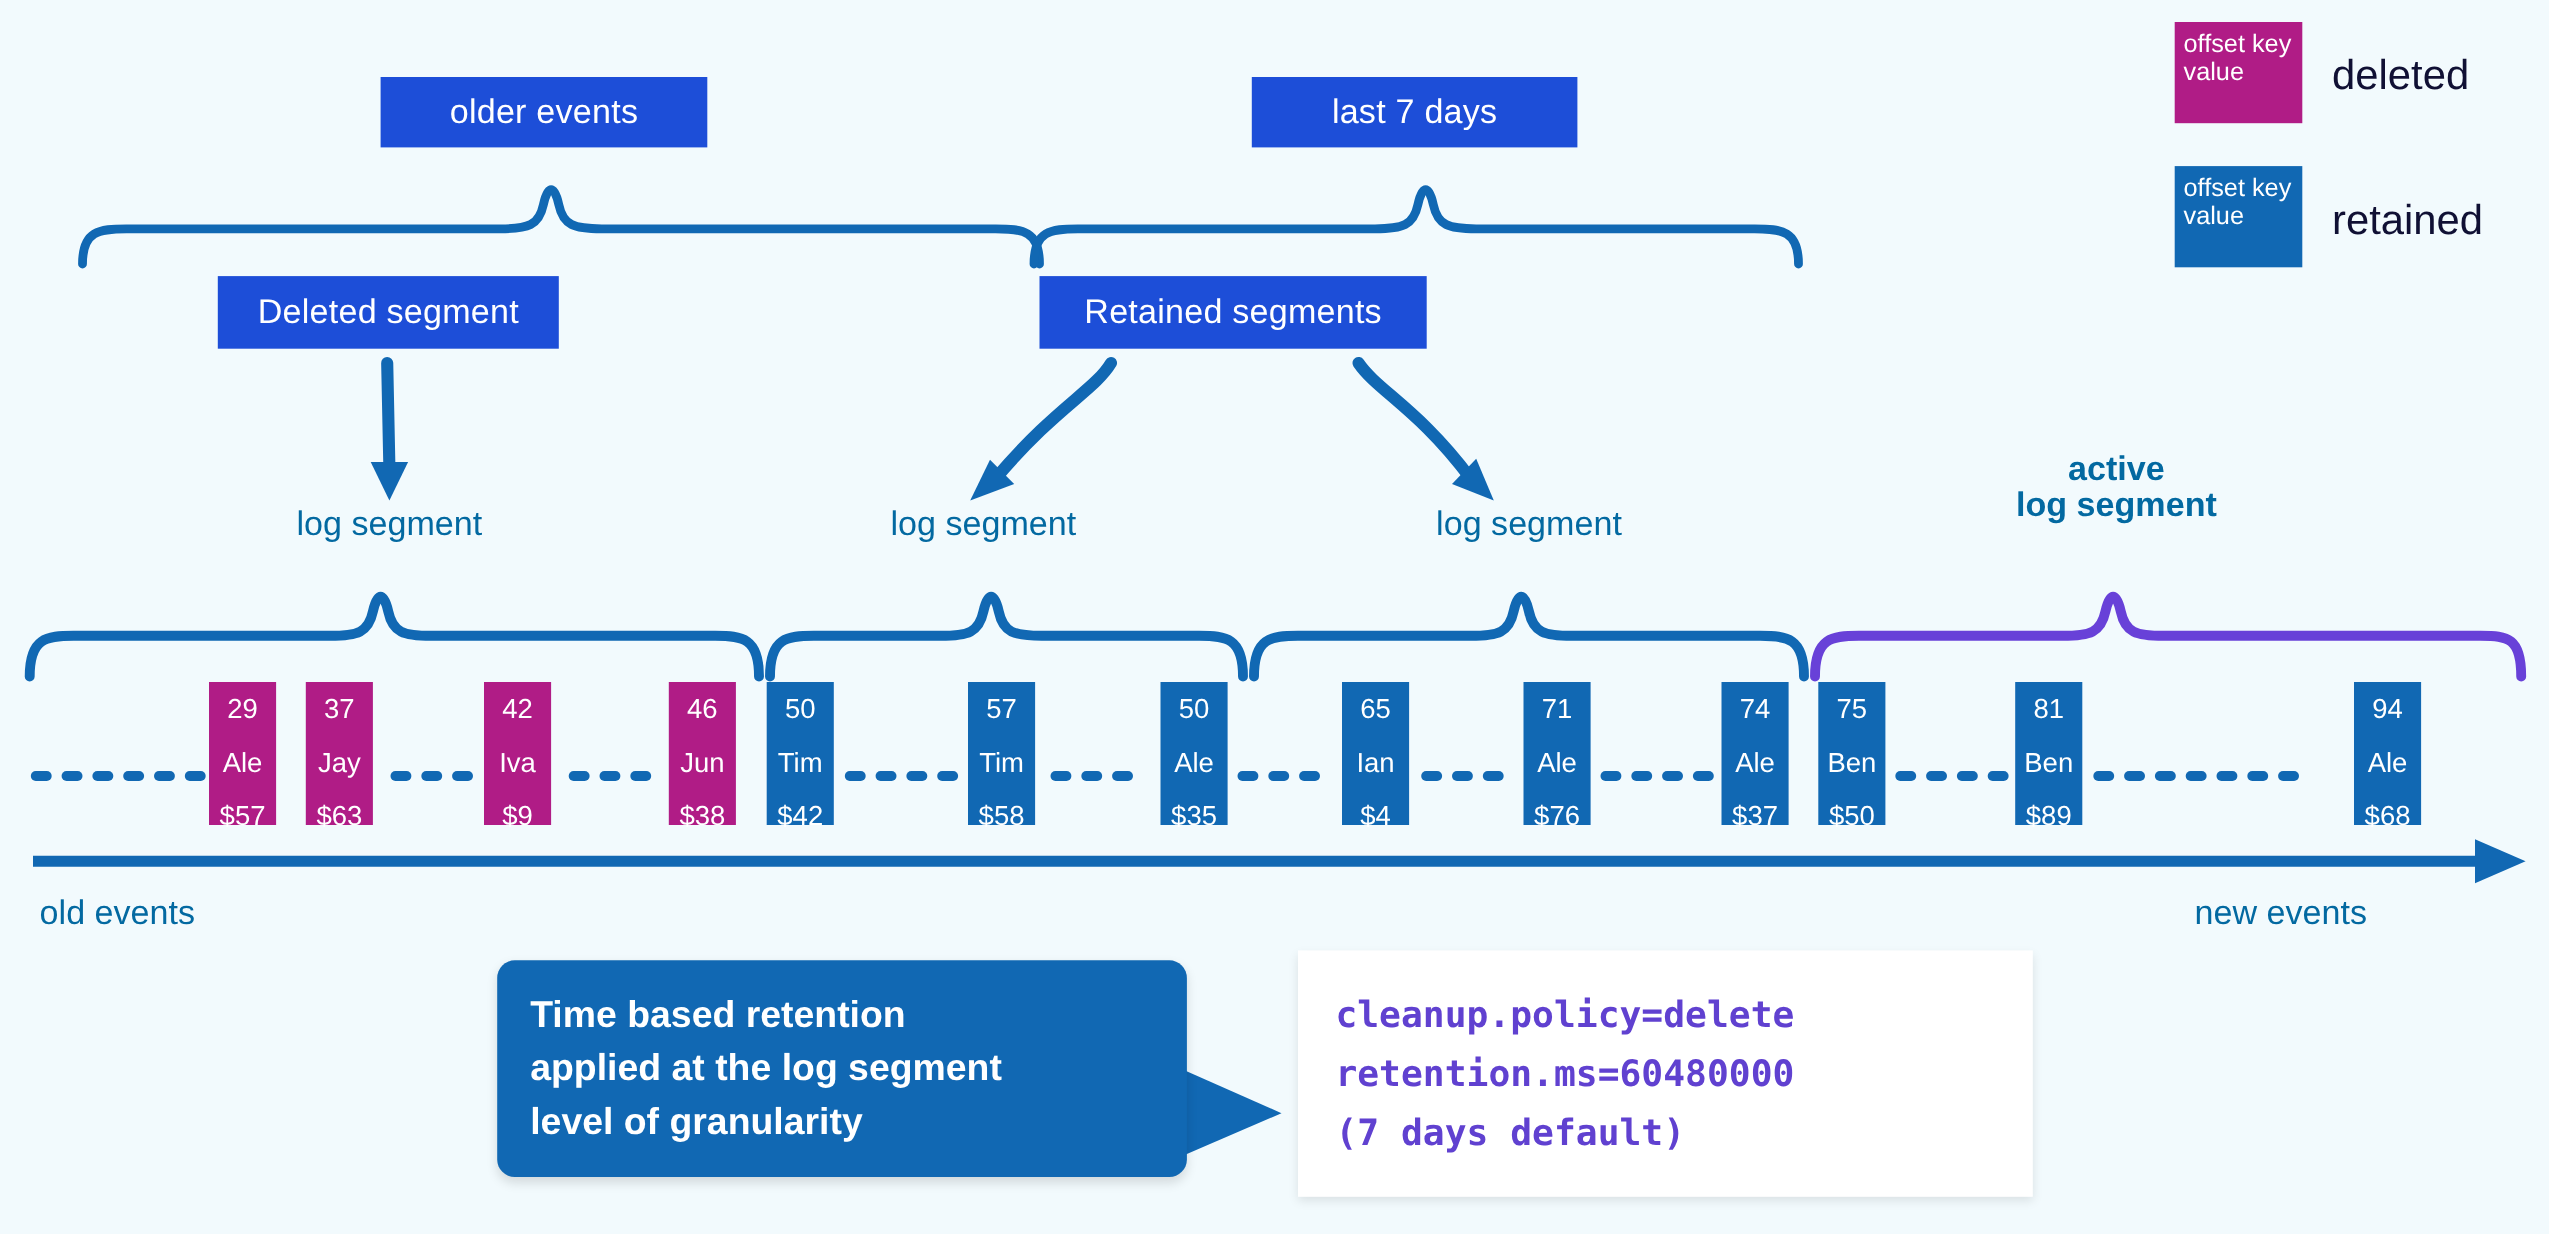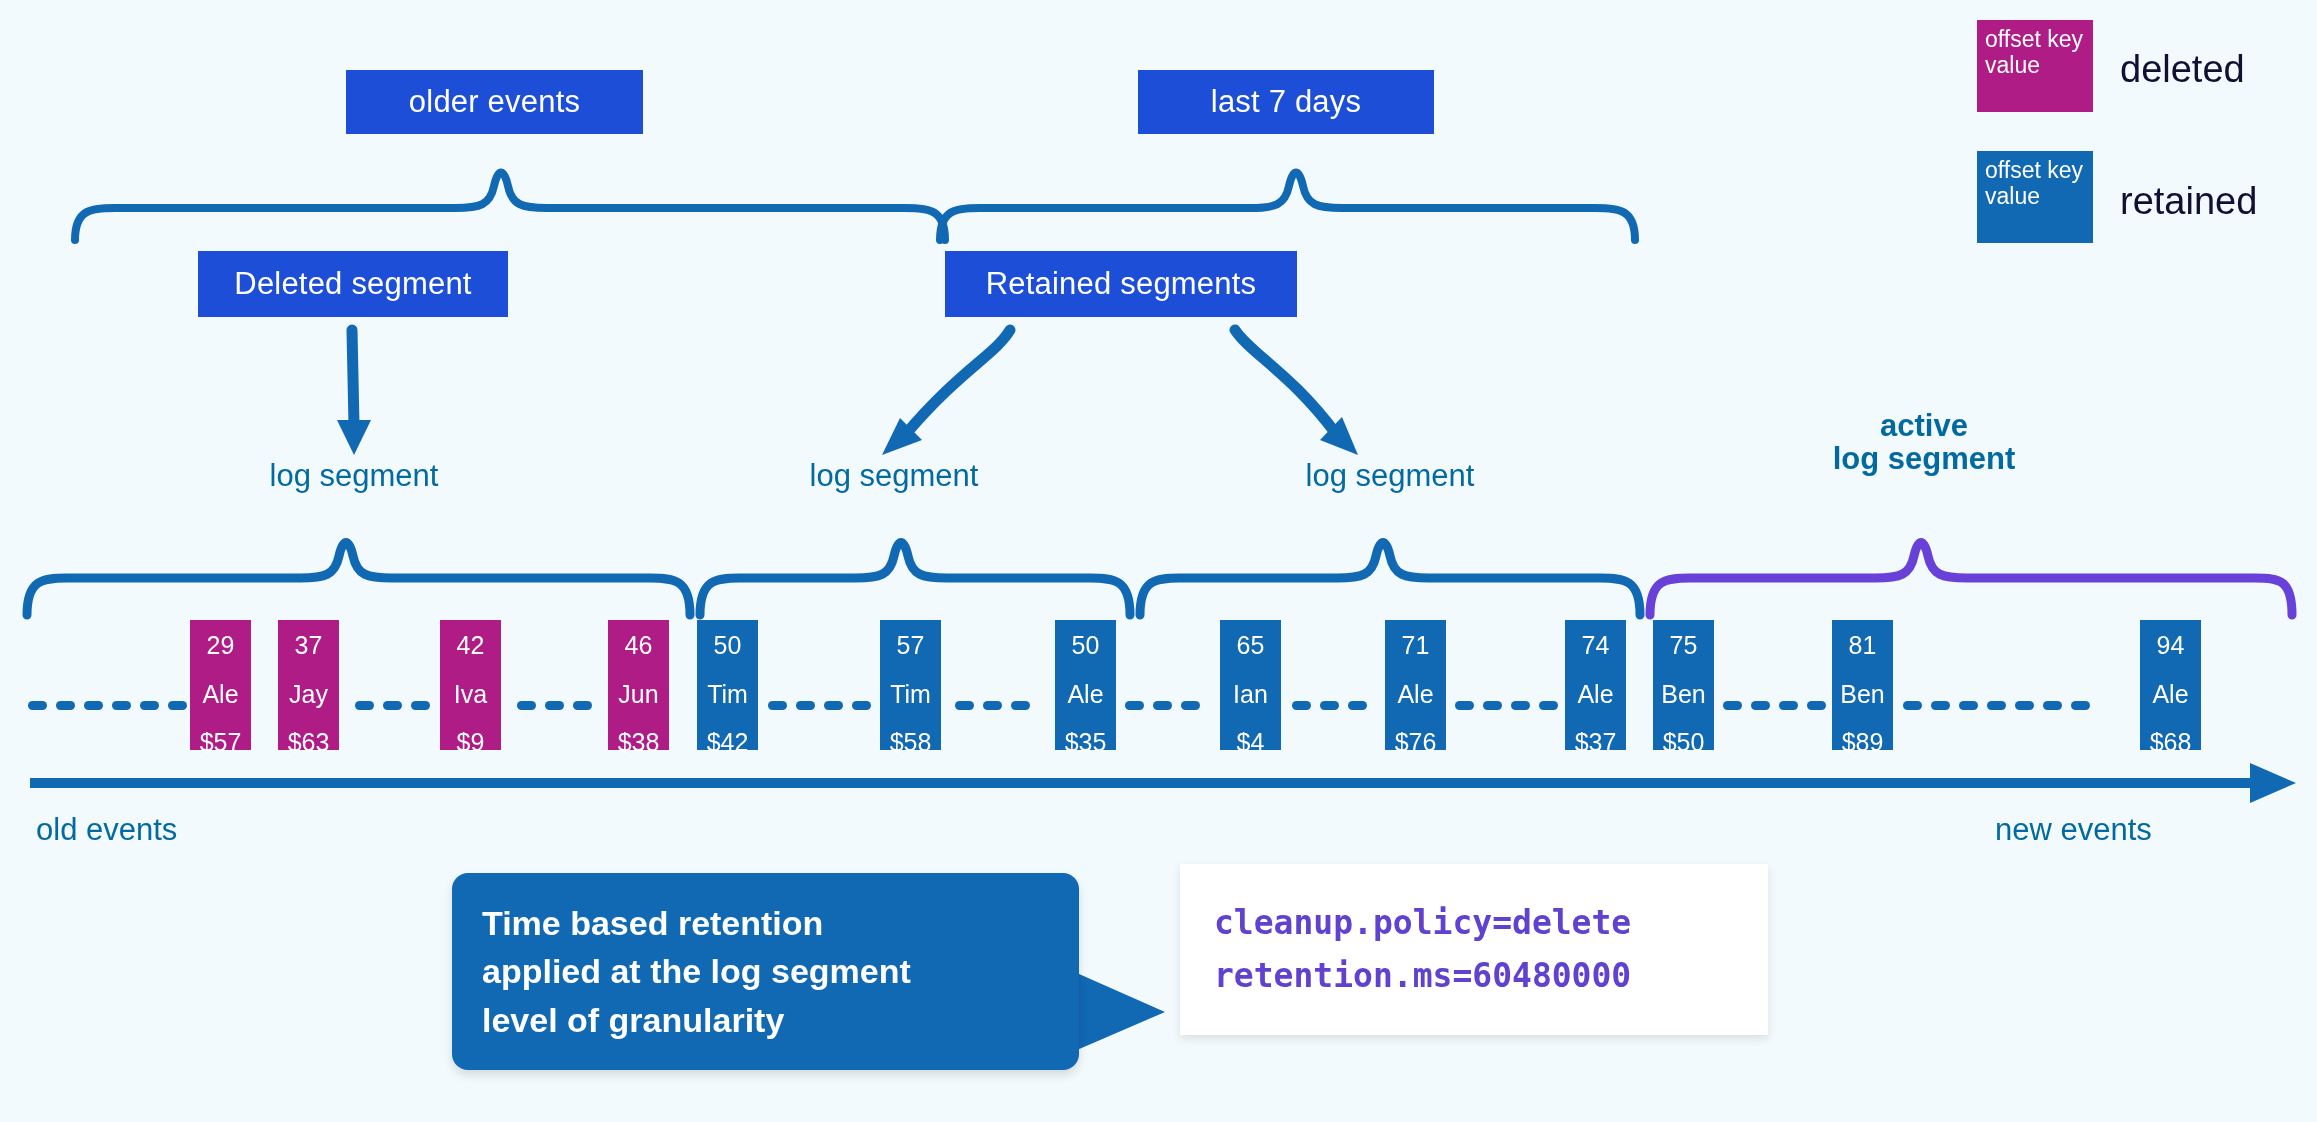--- a/index.html
+++ b/index.html
@@ -323,18 +323,19 @@
   <div class="legendtext" style="left:2120px;top:180px;">
     <span>retained</span>
   </div>
 
   <div class="callout" style="left:452px;top:873px;width:627px;">
     <span class="line">Time based retention</span>
     <span class="line">applied at the log segment</span>
     <span class="line">level of granularity</span>
   </div>
 
-  <div class="codecard" style="left:1180px;top:864px;width:588px;">
+  <div class="codecard" style="left:1180px;top:864px;width:668px;">
     <span class="line">cleanup.policy=delete</span>
     <span class="line">retention.ms=60480000</span>
+    <span class="line">(7 days default)</span>
   </div>
 
 </div>
 
 </body></html>

